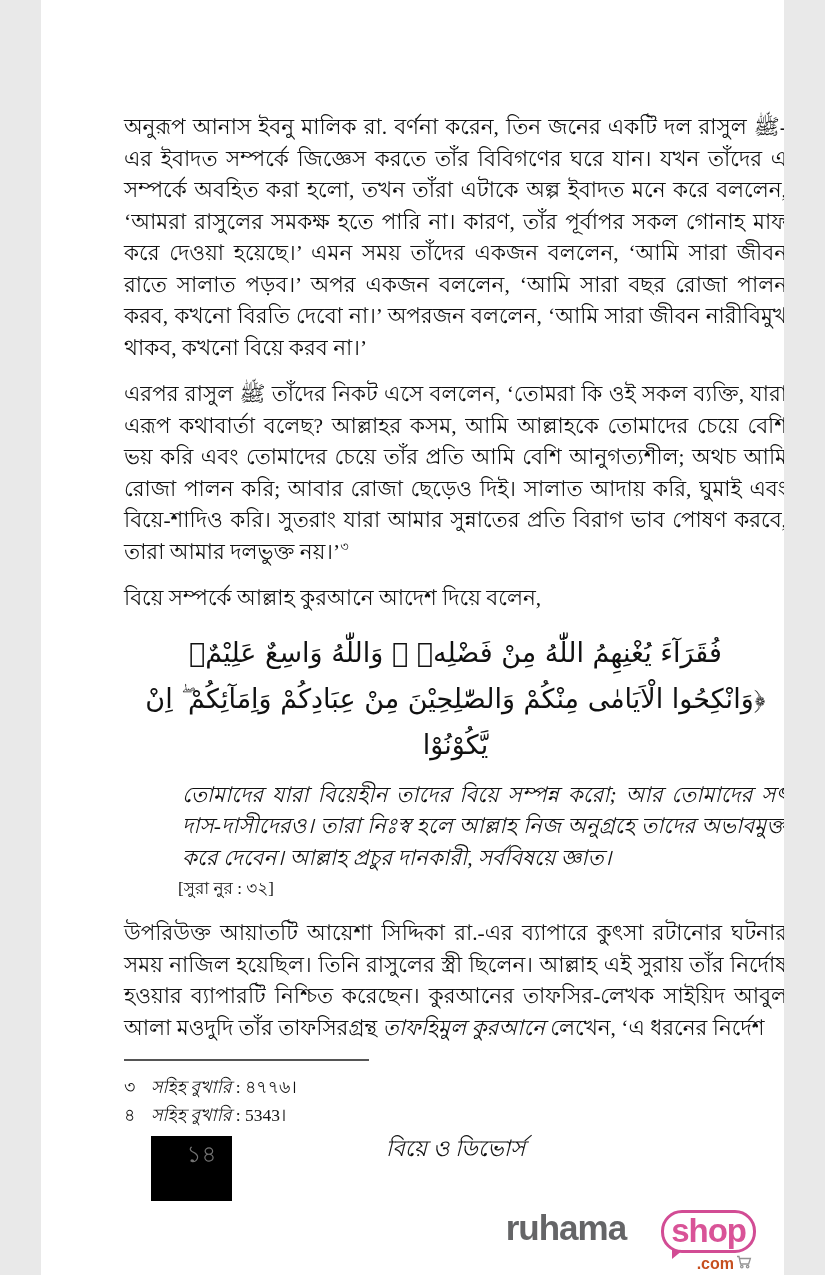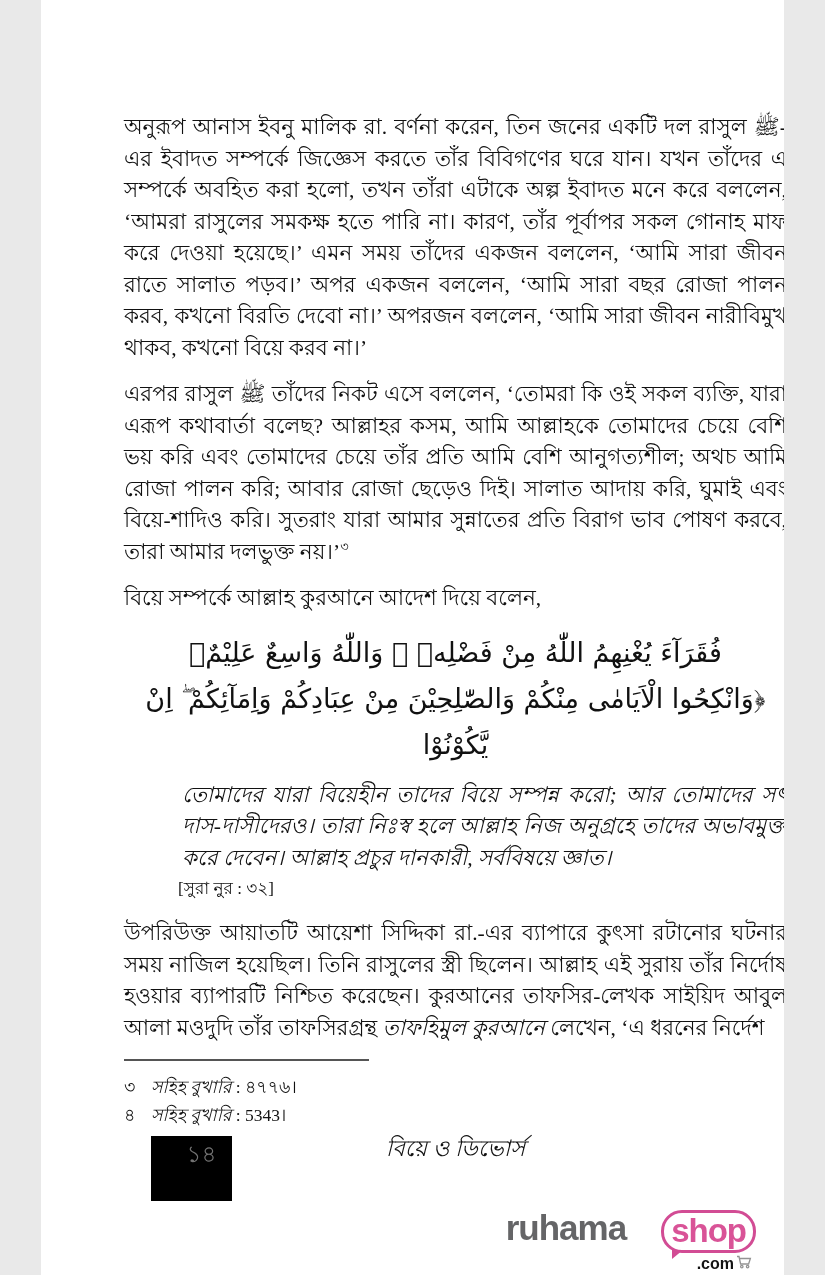--- a/index.html
+++ b/index.html
@@ -121,21 +121,21 @@
   .wm-sub {
     display:flex;
     align-items:center;
     justify-content:flex-end;
     margin-top:2px;
     padding-right:4px;
   }
   .wm-tld {
     font-size:16px;
     font-weight:bold;
-    color:#000000;
+    color:#c2410c;
     line-height:1;
   }
   .cart-icon { margin-left:2px; }
 </style>
 </head>
 <body>
 
 <div class="page">
 
   <div class="content">

